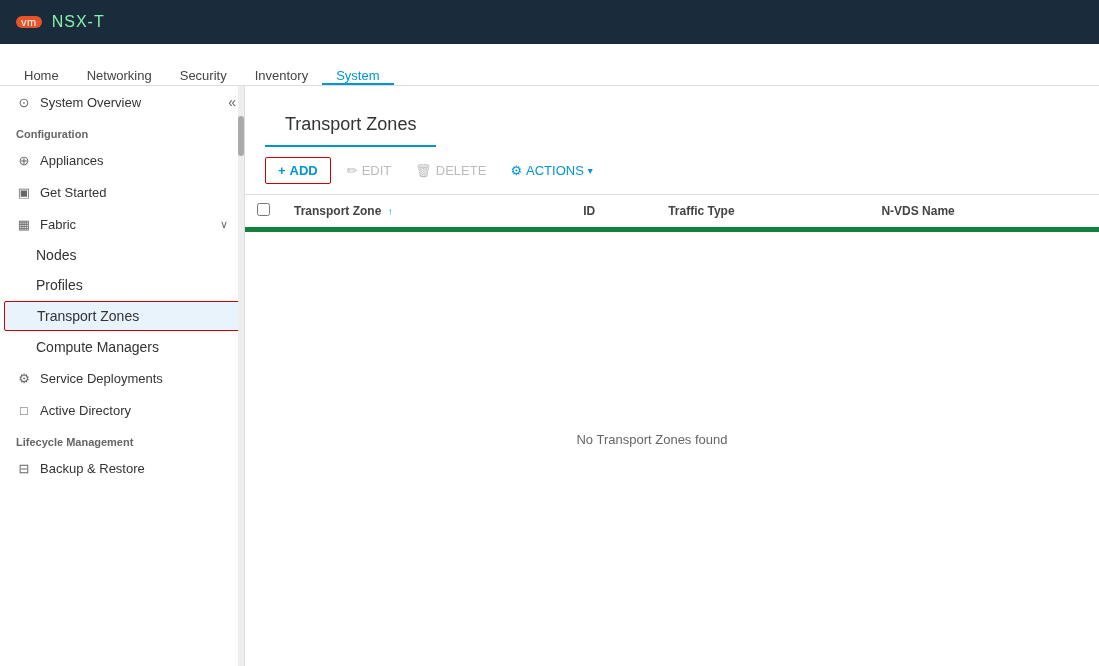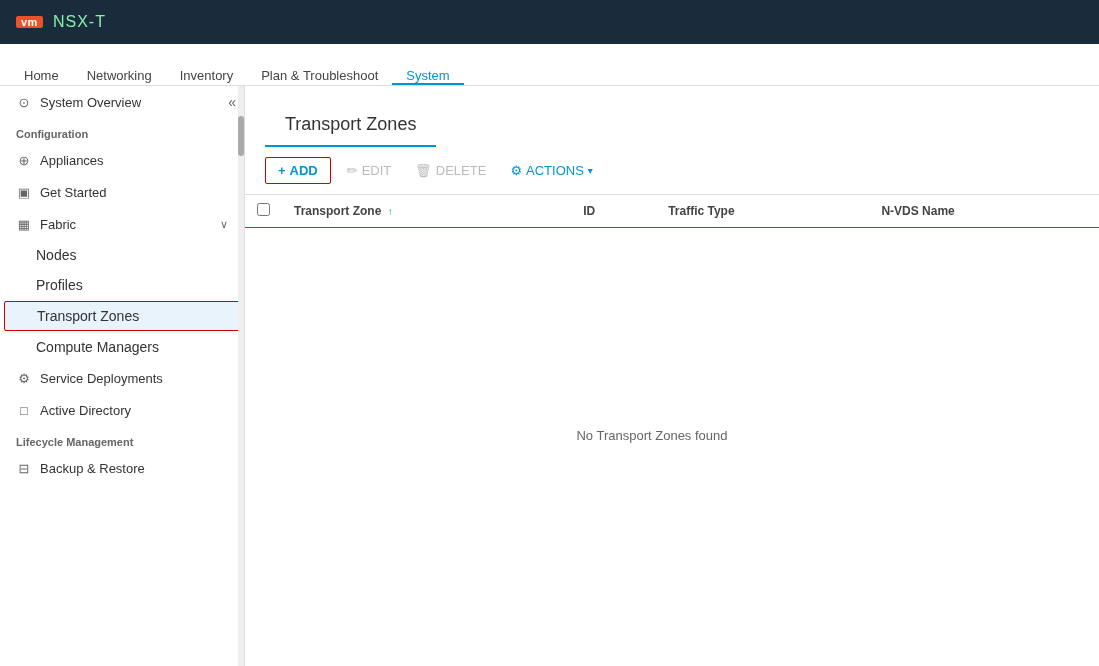--- a/index.html
+++ b/index.html
@@ -10,24 +10,24 @@
       background: #1a2b3c;
       height: 44px;
       display: flex;
       align-items: center;
       padding: 0 16px;
       gap: 10px;
     }
     .vm-logo {
       background: #e8532a;
       color: white;
-      font-weight: bold;
+      font-weight: normal;
       font-size: 11px;
       padding: 0 5px;
-      border-radius: 2px;
+      border-radius: 8px;
       letter-spacing: 0.5px;
     }
     .app-title {
       color: #86efac;
       font-size: 16px;
       font-weight: 300;
       letter-spacing: 1px;
     }
 
     
@@ -210,21 +210,21 @@
     .table-container {
       padding: 0;
       overflow: auto;
       height: calc(100% - 90px);
     }
     table {
       width: 100%;
       border-collapse: collapse;
     }
     thead tr {
-      border-bottom: 1px solid #15803d;
+      border-bottom: 5px solid #15803d;
     }
     thead th {
       padding: 8px 12px;
       text-align: left;
       font-size: 12px;
       font-weight: bold;
       color: #444;
       background: white;
     }
     .th-checkbox { width: 30px; }
@@ -240,22 +240,22 @@
 <body>
 
 <div class="top-bar">
   <span class="vm-logo">vm</span>
   <span class="app-title">NSX-T</span>
 </div>
 
 <div class="nav-bar">
   <div class="nav-item">Home</div>
   <div class="nav-item">Networking</div>
+  <div class="nav-item">Security</div>
   <div class="nav-item">Inventory</div>
-  <div class="nav-item">Plan &amp; Troubleshoot</div>
   <div class="nav-item active">System</div>
   <div class="nav-divider"></div>
 </div>
 
 <div class="main-layout">
 
   <div class="sidebar">
     <div class="scrollbar-track">
       <div class="scrollbar-thumb"></div>
     </div>

